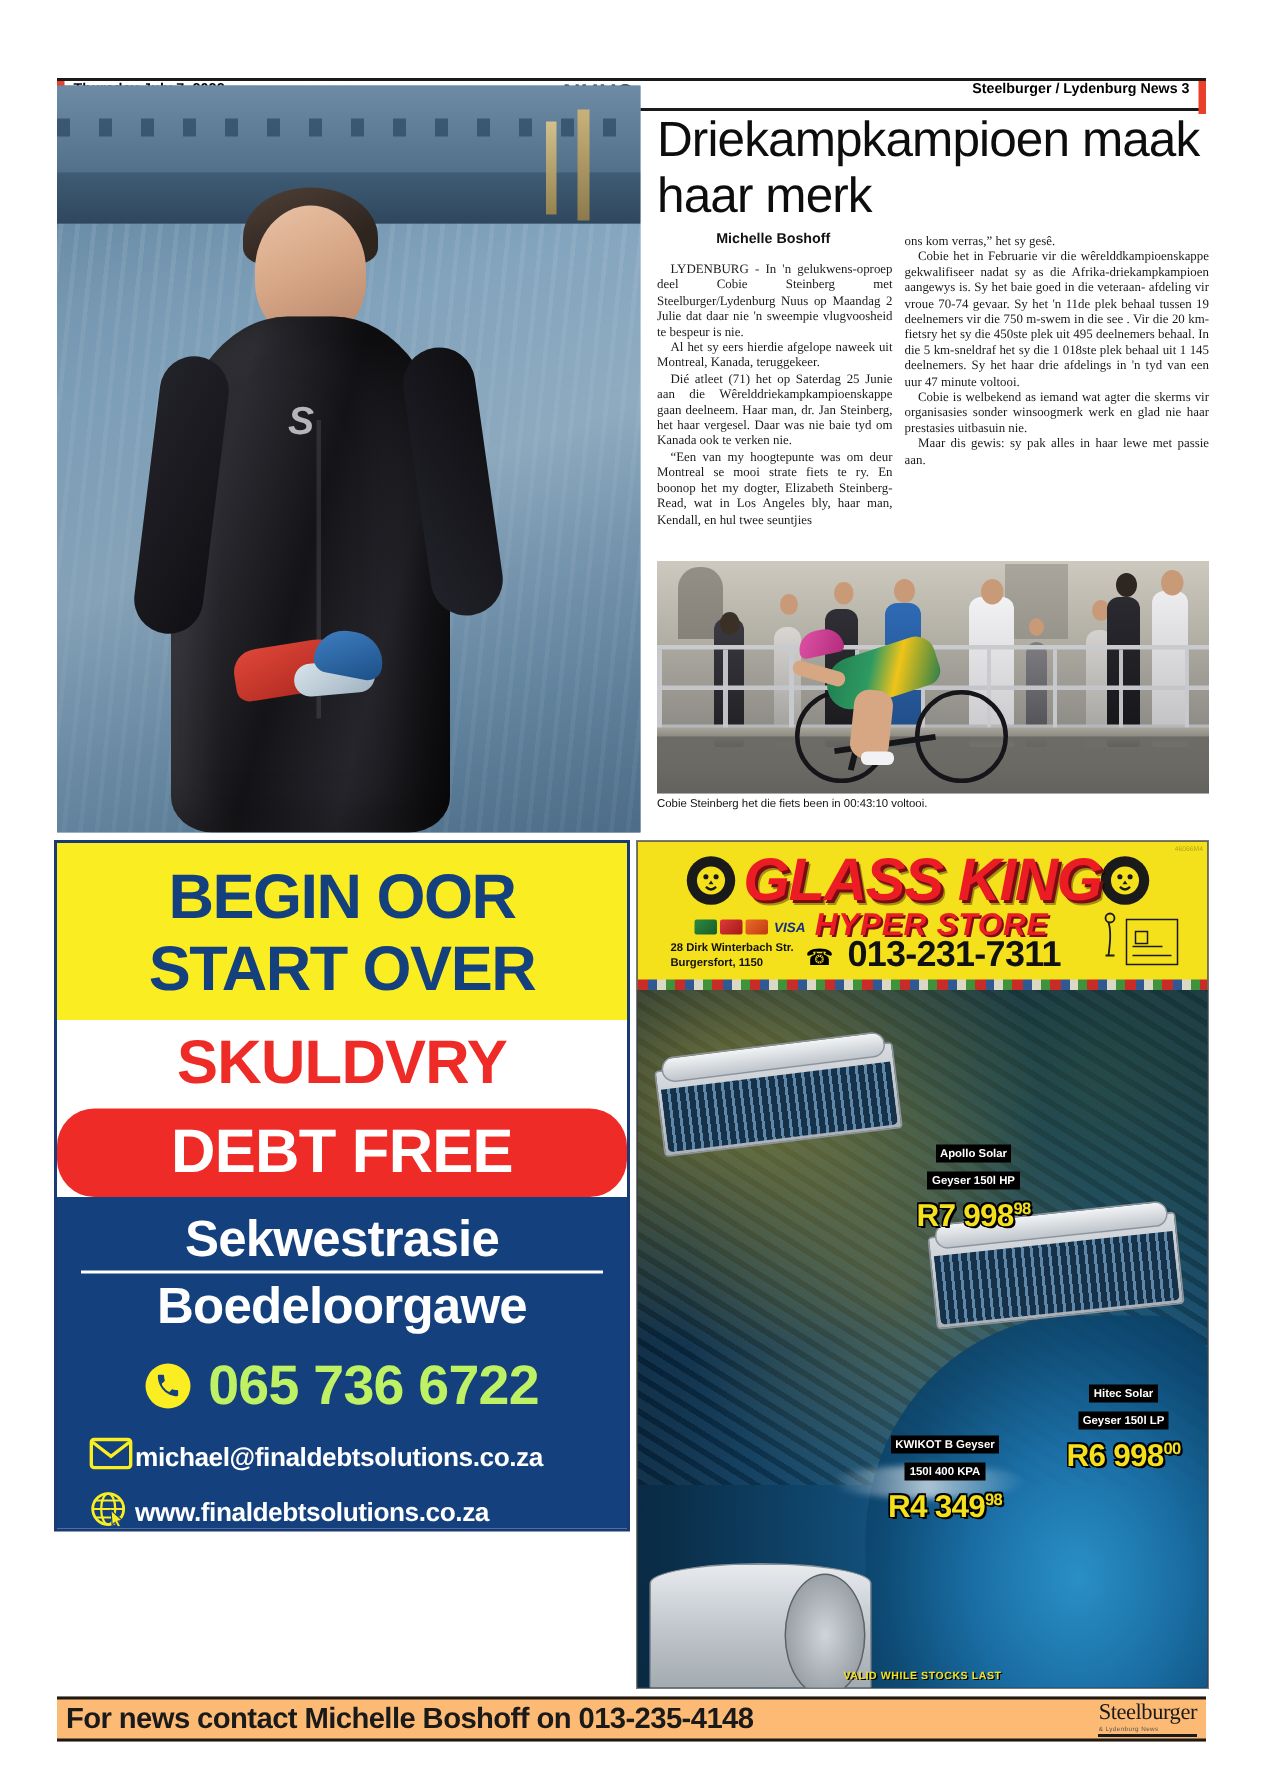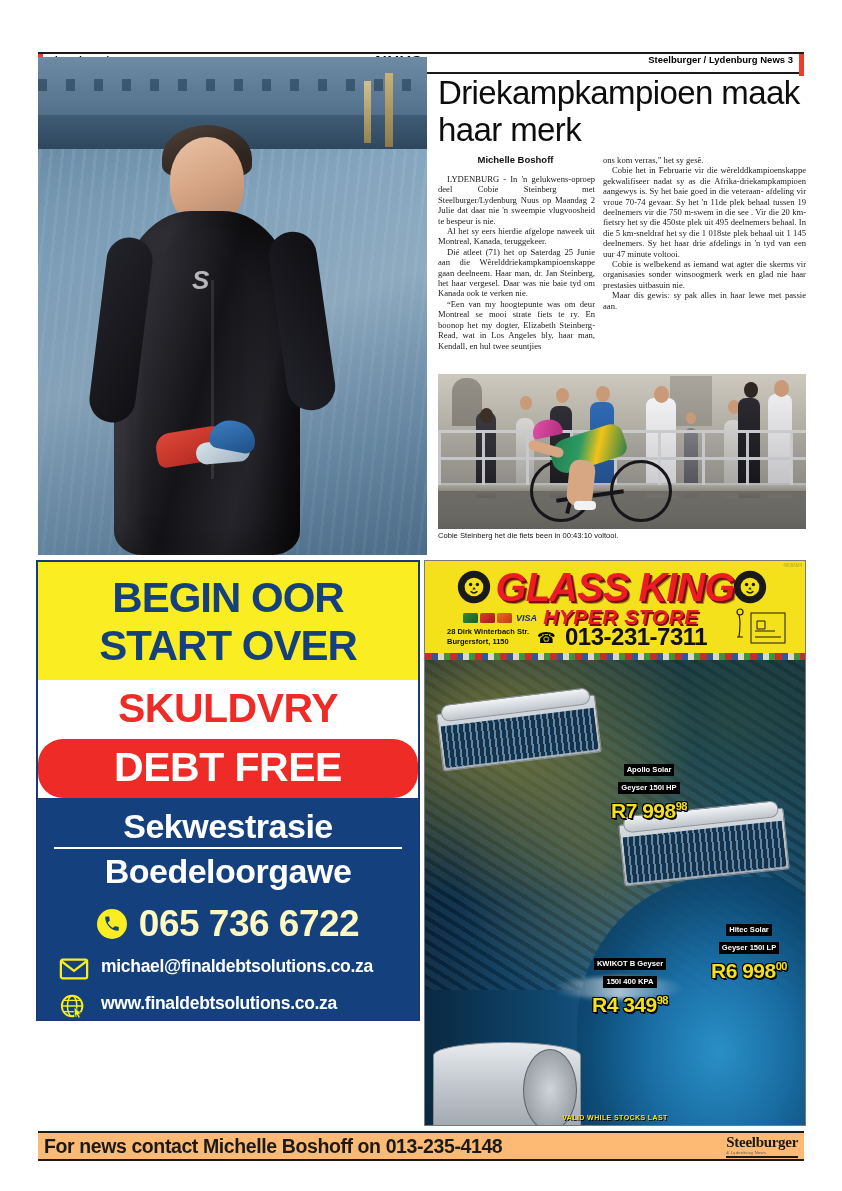--- a/index.html
+++ b/index.html
@@ -311,30 +311,30 @@
   }
   .adl-rule {
     width: 348px; height: 2px; background:#ffffff;
     margin: 1px auto 2px auto;
   }
   .adl-phone {
     display:flex; align-items:center; justify-content:center;
     gap: 12px; margin-top: 12px;
   }
   .adl-phone .num {
-    color:#fef9c3; font-weight:bold; font-size: 37px; letter-spacing:-0.5px;
+    color:#bef264; font-weight:bold; font-size: 37px; letter-spacing:-0.5px;
   }
   .ic-circle {
     width: 30px; height: 30px; border-radius: 50%;
     background:#faed22; display:flex; align-items:center; justify-content:center;
     flex: 0 0 auto;
   }
   .ic-circle svg { width: 18px; height: 18px; }
   .adl-row {
-    display:flex; align-items:flex-start; gap: 11px;
+    display:flex; align-items:flex-end; 
     margin: 11px 0 0 20px;
   }
   .adl-row .txt {
     color:#ffffff; font-weight:bold; font-size: 17.5px; letter-spacing:-0.3px;
   }
   .ic-sq {
     width: 32px; height: 26px; flex:0 0 auto;
     display:flex; align-items:center; justify-content:center;
   }
   .ic-sq svg { width: 30px; height: 26px; }
@@ -506,21 +506,21 @@
     background:#fdba74;
   }
   .footer .txt {
     font-size: 19.5px; font-weight:bold; color:#1a1a1a; letter-spacing:-0.4px;
   }
   .footer .brand {
     display:flex; flex-direction:column; align-items:flex-start;
     border-bottom: 2px solid #1a1a1a; padding-bottom:1px;
   }
   .footer .brand .b1 {
-    font-size: 15px; font-weight:bold; color:#1a1a1a;
+    font-size: 15px; font-weight:normal; color:#1a1a1a;
     font-family:"Liberation Serif", serif; letter-spacing:-0.3px; line-height:15px;
   }
   .footer .brand .b2 {
     font-size: 4.2px; color:#555; letter-spacing:.3px;
   }
 </style>
 </head>
 <body>
 
 <div class="page">

